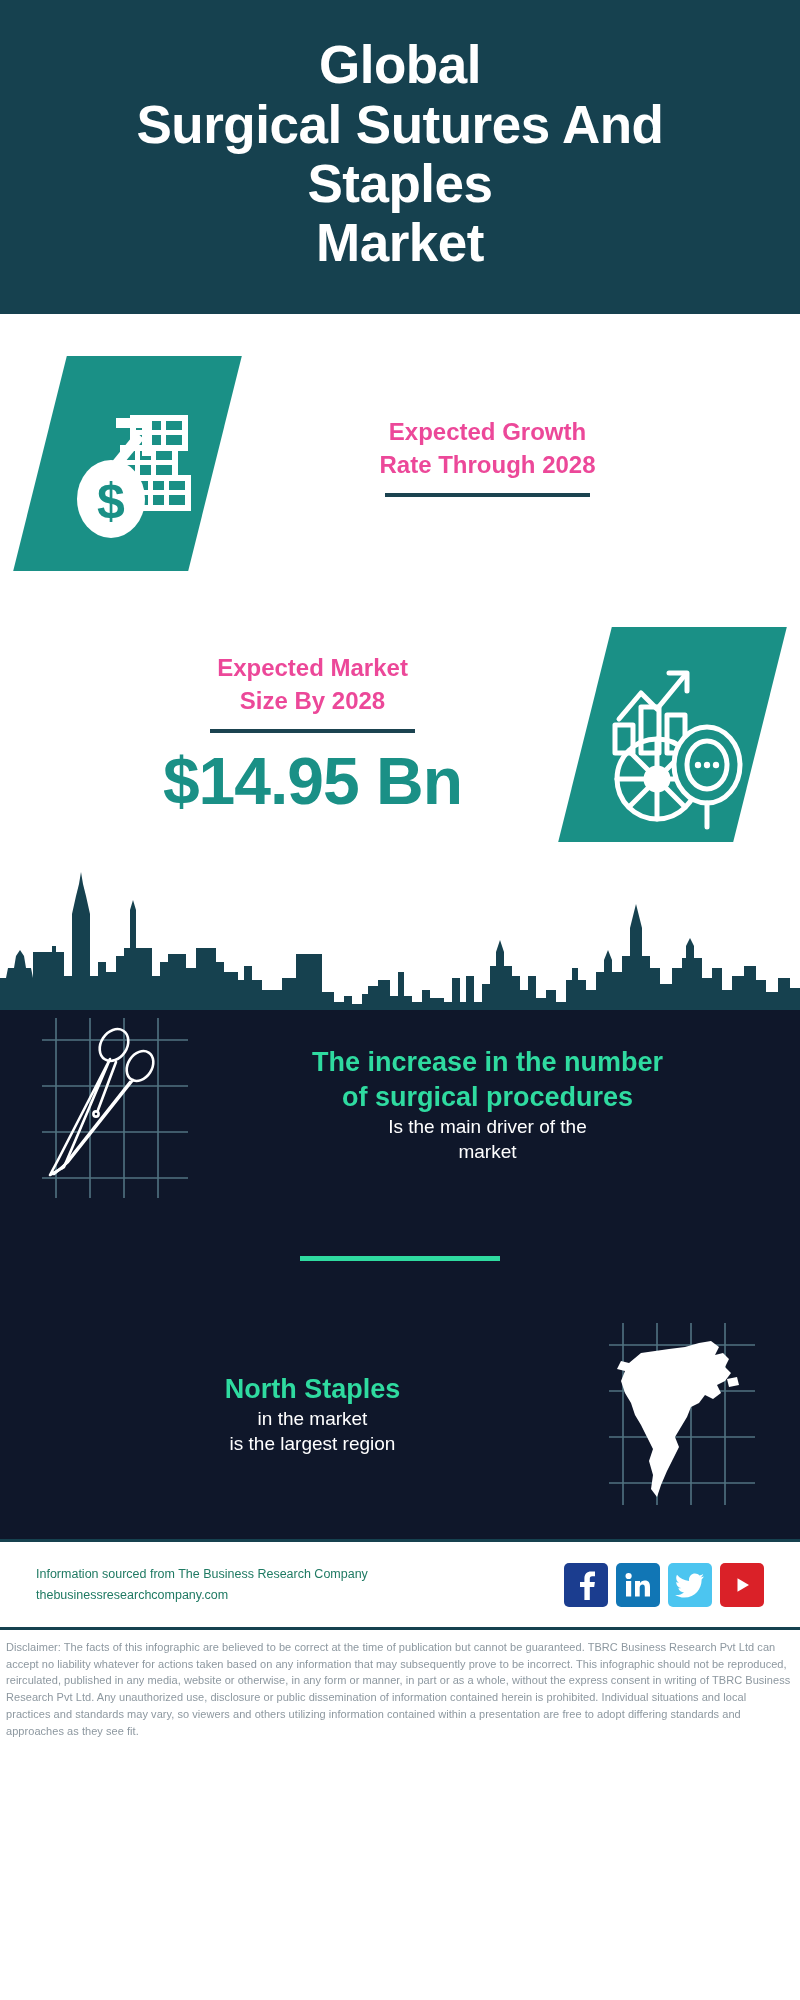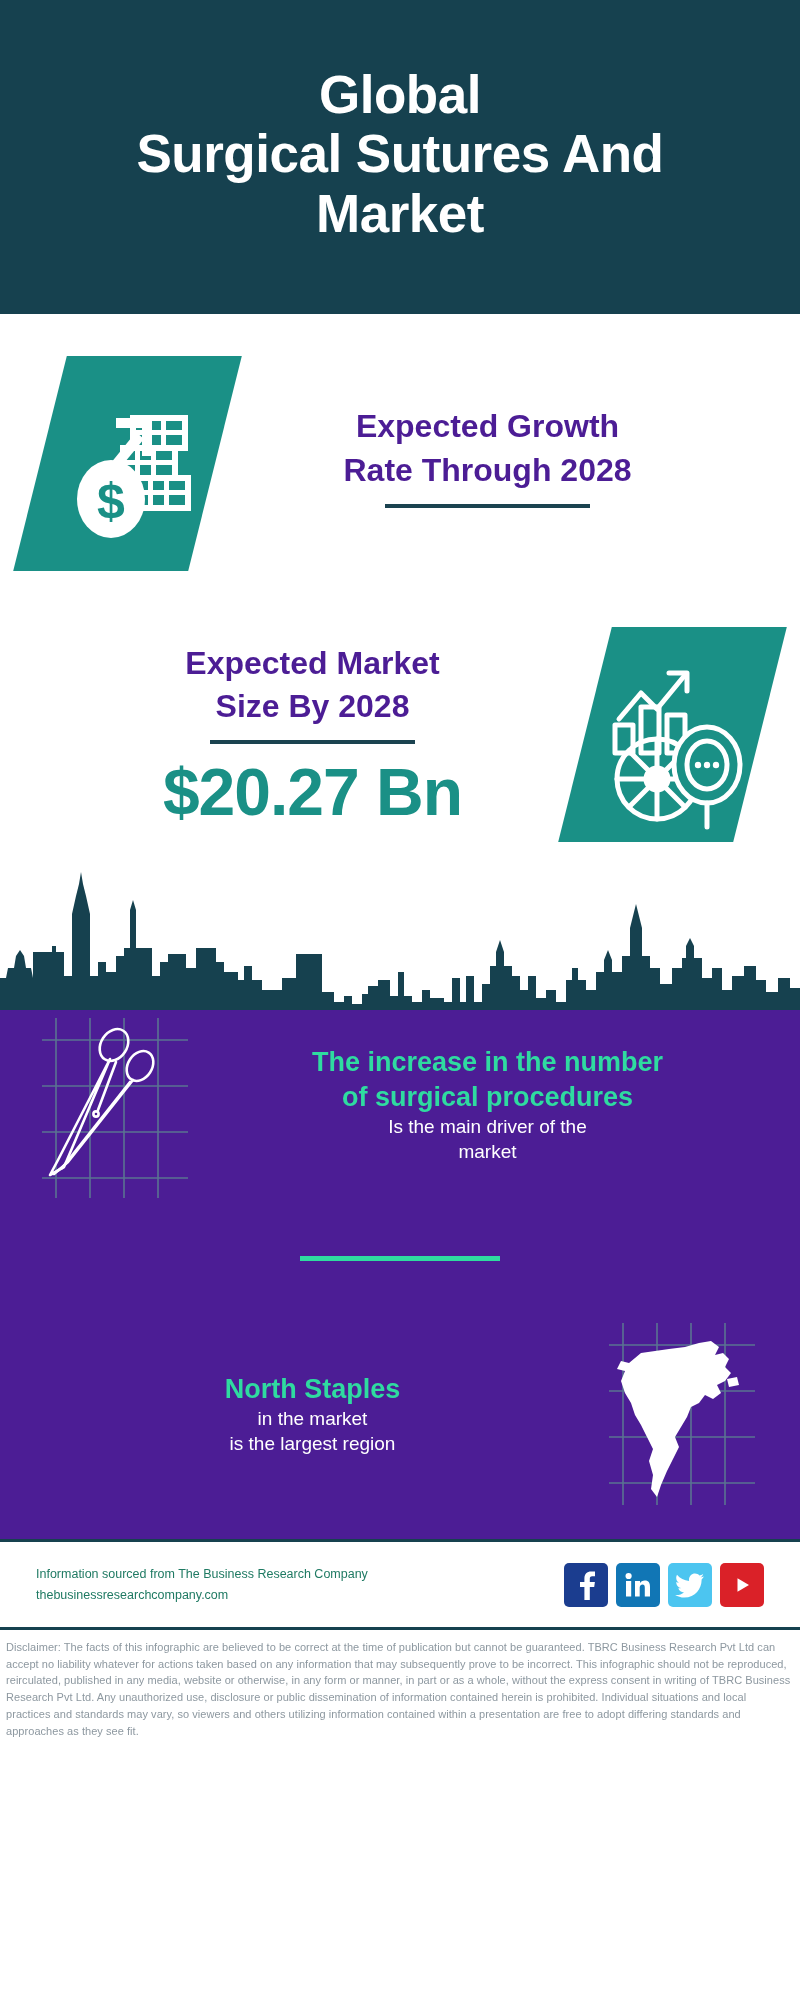--- a/index.html
+++ b/index.html
@@ -49,22 +49,22 @@
   }
   .badge .para {
     position:absolute; inset:0;
     background:#1a9086;
     transform:skewX(-14deg);
   }
   .badge svg { position:absolute; inset:0; width:100%; height:100%; }
 
   .stat-text { flex:1; text-align:center; padding:0 6px; }
   .stat-title {
-    color:#4c1d95;
-    font-size:32px;
+    color:#ec4899;
+    font-size:24px;
     font-weight:bold;
     line-height:1.35;
   }
   .rule {
     width:205px; height:4px;
     background:#1b4350;
     margin:12px auto 14px;
   }
   .stat-value {
     color:#1a9086;
@@ -72,21 +72,21 @@
     font-weight:bold;
     line-height:1.05;
     letter-spacing:-1px;
   }
 
   
   .skyline { display:block; width:800px; height:160px; margin-top:8px; }
 
   
   .dark-zone {
-    background:#4c1d95;
+    background:#0f172a;
     padding:0 0 30px;
     position:relative;
   }
   .fact-row {
     display:flex;
     align-items:center;
     padding:0 38px;
   }
   .fact-icon { width:175px; height:190px; flex:0 0 auto; position:relative; }
   .fact-icon svg { width:100%; height:100%; }
@@ -150,20 +150,21 @@
 </style>
 </head>
 <body>
 
 <div class="page">
 
   <div class="header">
     <h1>
       <span class="ln">Global</span>
       <span class="ln">Surgical Sutures And</span>
+      <span class="ln">Staples</span>
       <span class="ln">Market</span>
     </h1>
   </div>
 
   <div class="white-zone">
 
     <div class="stat-row left-icon" style="padding-top:42px;">
       <div class="badge">
         <div class="para"></div>
         <svg viewBox="0 0 175 215" xmlns="http://www.w3.org/2000/svg" aria-hidden="true">
@@ -206,21 +207,21 @@
       </div>
     </div>
 
     <div class="stat-row" style="padding-top:56px;">
       <div class="stat-text">
         <div class="stat-title">
           <div>Expected Market</div>
           <div>Size By 2028</div>
         </div>
         <div class="rule"></div>
-        <div class="stat-value">$20.27 Bn</div>
+        <div class="stat-value">$14.95 Bn</div>
       </div>
       <div class="badge">
         <div class="para"></div>
         <svg viewBox="0 0 175 215" xmlns="http://www.w3.org/2000/svg" aria-hidden="true">
           <g fill="none" stroke="#ffffff" stroke-width="5" stroke-linejoin="round" stroke-linecap="round">
 
             <polyline points="34,92 56,66 72,82 100,48"></polyline>
             <polyline points="84,46 102,46 102,64"></polyline>
 
             <rect x="30" y="98" width="18" height="28"></rect>

